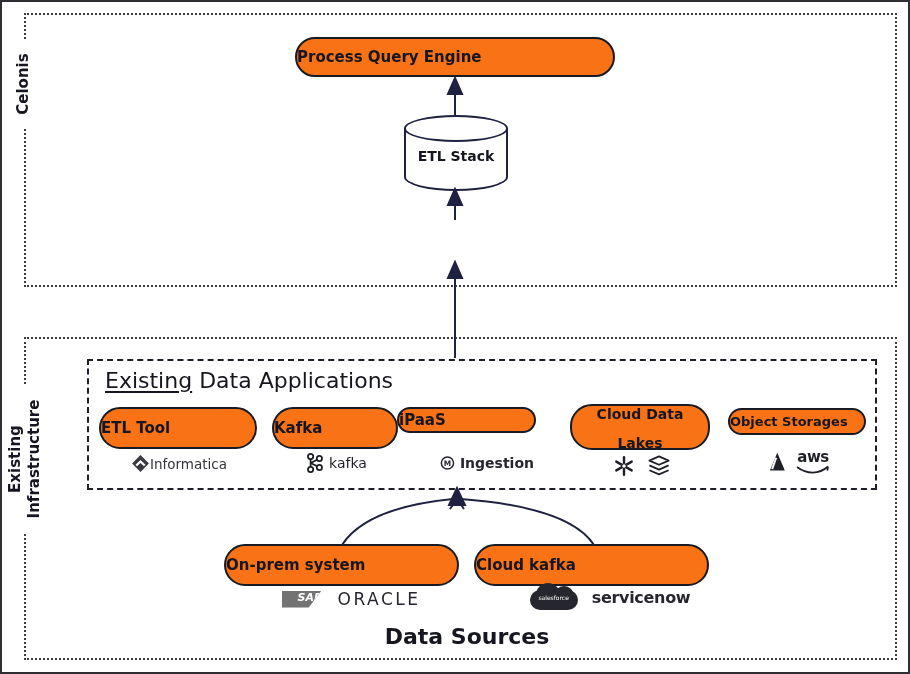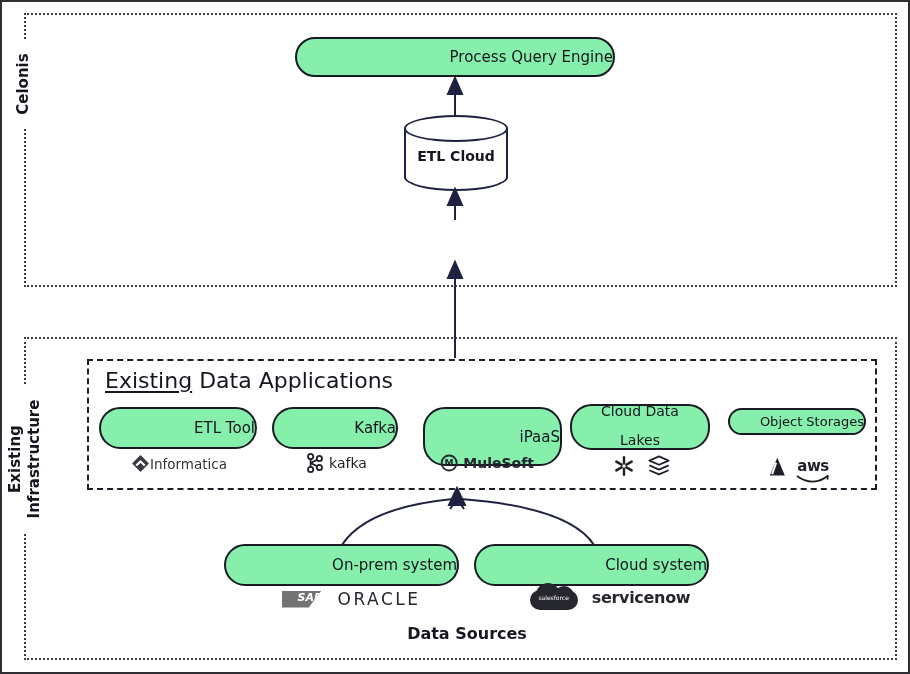--- a/index.html
+++ b/index.html
@@ -13,68 +13,68 @@
   .infra-box{left:22px;top:335px;width:873px;height:323px;}
   .dashed-box{position:absolute;left:85px;top:357px;width:790px;height:131px;border:2px dashed #1d1e28;background:#fff;}
 
   
   .vlabel{position:absolute;background:#fff;display:flex;flex-direction:column;align-items:center;justify-content:center;
           font-weight:bold;font-size:15px;line-height:1.25;text-align:center;z-index:6;}
   .vlabel-celonis{left:-24px;top:69px;width:90px;height:26px;transform:rotate(-90deg);}
   .vlabel-infra{left:-52px;top:436px;width:150px;height:42px;transform:rotate(-90deg);}
 
   
-  .pill{position:absolute;border:2px solid #181a24;border-radius:22px;background:#86efac;
-        display:flex;align-items:center;justify-content:flex-end;text-align:center;
-        font-weight:normal;font-size:15px;z-index:2;}
+  .pill{position:absolute;border:2px solid #181a24;border-radius:22px;background:#f97316;
+        display:flex;align-items:center;justify-content:flex-start;text-align:center;
+        font-weight:bold;font-size:15px;z-index:2;}
   .pill-pqe{left:293px;top:35px;width:320px;height:40px;}
   .pill-sdia{left:293px;top:219px;width:350px;height:41px;}
   .pill-etltool{left:97px;top:405px;width:158px;height:42px;}
   .pill-kafka{left:270px;top:405px;width:126px;height:42px;}
-  .pill-ipaas{left:421px;top:405px;width:139px;height:59px;}
+  .pill-ipaas{left:395px;top:405px;width:139px;height:26px;}
   .pill-cdl{left:568px;top:402px;width:140px;height:46px;font-size:14px;line-height:1.15;flex-direction:column;gap:13px;}
   .pill-os{left:726px;top:406px;width:138px;height:27px;font-size:13px;}
   .pill-onprem{left:222px;top:542px;width:235px;height:42px;}
   .pill-cloud{left:472px;top:542px;width:235px;height:42px;}
 
   
   .cyl-body{position:absolute;left:402px;top:126px;width:104px;height:63px;background:#fff;
             border-left:2px solid #1e2240;border-right:2px solid #1e2240;border-bottom:2px solid #1e2240;
             border-bottom-left-radius:52px 14px;border-bottom-right-radius:52px 14px;z-index:2;}
   .cyl-top{position:absolute;left:402px;top:113px;width:104px;height:27px;background:#fff;
            border:2px solid #1e2240;border-radius:50%;z-index:3;}
   .cyl-label{position:absolute;left:402px;top:146px;width:104px;text-align:center;
              font-weight:bold;font-size:14px;z-index:4;}
 
   
   .apps-title{position:absolute;left:103px;top:366px;font-weight:normal;font-size:22px;z-index:3;}
   .apps-title .u{text-decoration:underline;text-decoration-thickness:2px;text-underline-offset:3px;}
 
   .ds-title{position:absolute;left:365px;top:622px;width:200px;text-align:center;
-            font-weight:bold;font-size:16px;}
+            font-weight:bold;font-size:22px;}
 
   
   .logo-group{position:absolute;display:flex;align-items:center;justify-content:center;z-index:3;}
   .lg-informatica{left:112px;top:452px;width:130px;}
   .lg-kafka{left:288px;top:450px;width:92px;gap:4px;}
   .lg-mulesoft{left:438px;top:450px;width:94px;gap:5px;}
   .lg-cdl{left:602px;top:452px;width:76px;gap:12px;}
   .lg-os{left:754px;top:448px;width:86px;gap:8px;}
   .lg-onprem{left:284px;top:587px;width:130px;gap:16px;}
   .lg-cloud{left:522px;top:580px;width:170px;gap:12px;}
 
   .txt-informatica{font-size:13.5px;color:#33343a;}
   .txt-kafka{font-size:14px;font-weight:500;color:#1f2027;}
   .txt-mulesoft{font-size:14px;font-weight:600;color:#26262e;}
   .txt-oracle{font-size:17px;letter-spacing:2.5px;font-weight:500;color:#26262e;}
   .txt-servicenow{font-size:16px;font-weight:bold;color:#26262e;letter-spacing:-0.3px;}
 
   .sap-badge{width:40px;height:17px;background:#737373;clip-path:polygon(0 0,100% 0,68% 100%,0 100%);
              color:#fff;font-weight:bold;font-style:italic;font-size:11px;display:flex;align-items:flex-start;padding-left:16px;}
-  .aws-logo{display:flex;flex-direction:column;align-items:center;line-height:1;margin-top:9px;}
+  .aws-logo{display:flex;flex-direction:column;align-items:center;line-height:1;}
   .aws-word{font-size:15px;font-weight:bold;color:#1f2027;letter-spacing:-0.5px;}
 
   .sf-cloud{position:relative;width:52px;height:30px;}
   .sf-cloud .blob{position:absolute;left:2px;top:8px;width:48px;height:20px;background:#26262e;border-radius:11px;}
   .sf-cloud .b1{position:absolute;left:8px;top:1px;width:24px;height:24px;background:#26262e;border-radius:50%;}
   .sf-cloud .b2{position:absolute;left:26px;top:4px;width:20px;height:20px;background:#26262e;border-radius:50%;}
   .sf-cloud .sf-text{position:absolute;left:0;top:12px;width:100%;text-align:center;color:#fff;font-size:6px;z-index:2;}
 
   svg.overlay{position:absolute;left:0;top:0;z-index:5;pointer-events:none;}
 </style>
@@ -87,21 +87,21 @@
   <div class="vlabel vlabel-celonis">
     <span>Celonis</span>
   </div>
 
   <div class="pill pill-pqe">
     <span>Process Query Engine</span>
   </div>
 
   <div class="cyl-body"></div>
   <div class="cyl-top"></div>
-  <div class="cyl-label">ETL Cloud</div>
+  <div class="cyl-label">ETL Stack</div>
 
 
   <div class="dotted-box infra-box"></div>
   <div class="vlabel vlabel-infra">
     <div>Existing</div>
     <div>Infrastructure</div>
   </div>
 
   <div class="dashed-box"></div>
   <div class="apps-title">
@@ -146,21 +146,21 @@
       </g>
     </svg>
     <span class="txt-kafka">kafka</span>
   </div>
 
   <div class="logo-group lg-mulesoft">
     <svg width="22" height="22" viewBox="0 0 20 20">
       <circle cx="10" cy="10" r="8.2" fill="none" stroke="#26262e" stroke-width="2"></circle>
       <text x="10" y="13.6" text-anchor="middle" font-family="DejaVu Sans, sans-serif" font-size="10" font-weight="bold" fill="#26262e">M</text>
     </svg>
-    <span class="txt-mulesoft">MuleSoft</span>
+    <span class="txt-mulesoft">Ingestion</span>
   </div>
 
   <div class="logo-group lg-cdl">
     <svg width="22" height="22" viewBox="0 0 20 20">
       <g stroke="#1f2027" stroke-width="2.2" stroke-linecap="round">
         <line x1="10" y1="2" x2="10" y2="18"></line>
         <line x1="3" y1="6" x2="17" y2="14"></line>
         <line x1="3" y1="14" x2="17" y2="6"></line>
       </g>
       <circle cx="10" cy="10" r="1.6" fill="#fff"></circle>
@@ -185,21 +185,21 @@
         <path d="M2,2 C12,9.5 24,9.5 33,1.5" fill="none" stroke="#1f2027" stroke-width="1.7"></path>
         <path d="M33,1.5 l-0.6,4.2" fill="none" stroke="#1f2027" stroke-width="1.7"></path>
       </svg>
     </div>
   </div>
 
   <div class="pill pill-onprem">
     <span>On-prem system</span>
   </div>
   <div class="pill pill-cloud">
-    <span>Cloud system</span>
+    <span>Cloud kafka</span>
   </div>
 
   <div class="logo-group lg-onprem">
     <div class="sap-badge">
       <span>SAP</span>
     </div>
     <span class="txt-oracle">ORACLE</span>
   </div>
 
   <div class="logo-group lg-cloud">

